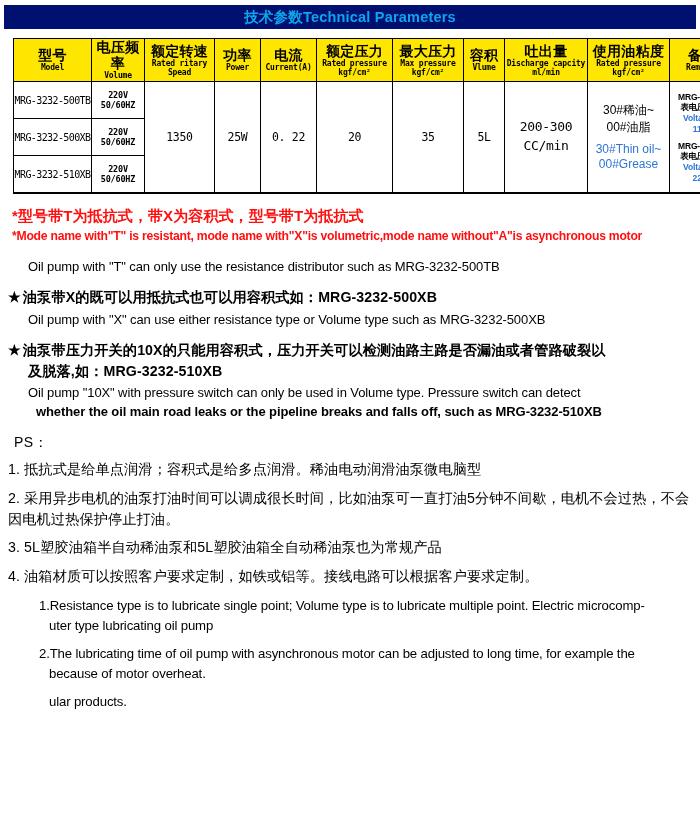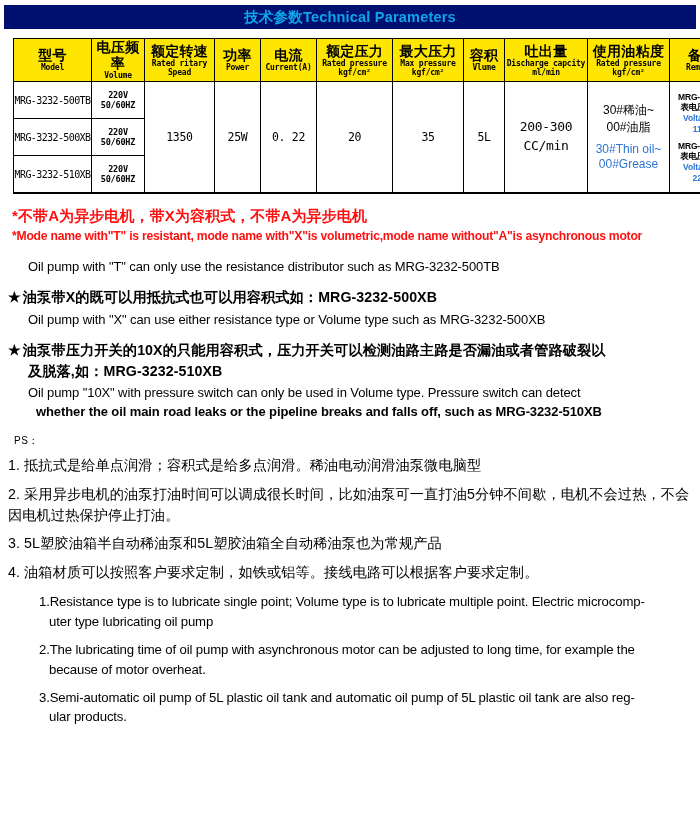--- a/index.html
+++ b/index.html
@@ -164,21 +164,21 @@
     line-height: 1.45;
     padding-left: 20px;
     margin-top: 3px;
     letter-spacing: -0.1px;
   }
   .star-en .cont { display: block; padding-left: 8px; font-weight: bold; }
 
   
   .ps-head {
     margin: 13px 0 0 14px;
-    font-size: 10px;
+    font-size: 14px;
     letter-spacing: 0.5px;
   }
   .ps-list { margin: 7px 0 0 8px; }
   .ps-item {
     font-size: 14.2px;
     line-height: 1.45;
     margin-bottom: 8px;
     letter-spacing: 0.1px;
   }
 
@@ -317,21 +317,21 @@
         <td class="volt-cell">
           <span>220V</span><br>
           <span>50/60HZ</span>
         </td>
       </tr>
     </tbody>
   </table>
 </div>
 
 <div class="red-block">
-  <div class="red-cn">*不带A为异步电机，带X为容积式，不带A为异步电机</div>
+  <div class="red-cn">*型号带T为抵抗式，带X为容积式，型号带T为抵抗式</div>
   <div class="red-en">*Mode name with"T" is resistant, mode name with"X"is volumetric,mode name without"A"is asynchronous motor</div>
 </div>
 
 <div class="stars">
   <div class="star-item">
     <div class="star-en">Oil pump with "T" can only use the resistance distributor such as MRG-3232-500TB</div>
   </div>
   <div class="star-item">
     <div class="star-cn">
       <span class="glyph">★</span><span>油泵带X的既可以用抵抗式也可以用容积式如：MRG-3232-500XB</span>
@@ -361,16 +361,15 @@
 <div class="en-list">
   <div class="en-item">
     <span>1.Resistance type is to lubricate single point; Volume type is to lubricate multiple point. Electric microcomp-</span>
     <span class="cont">uter type lubricating oil pump</span>
   </div>
   <div class="en-item">
     <span>2.The lubricating time of oil pump with asynchronous motor can be adjusted to long time, for example the</span>
     <span class="cont">because of motor overheat.</span>
   </div>
   <div class="en-item">
-    <span>3.Semi-automatic oil pump of 5L plastic oil tank and automatic oil pump of 5L plastic oil tank are also reg-</span>
     <span class="cont">ular products.</span>
   </div>
 </div>
 
 </body></html>

